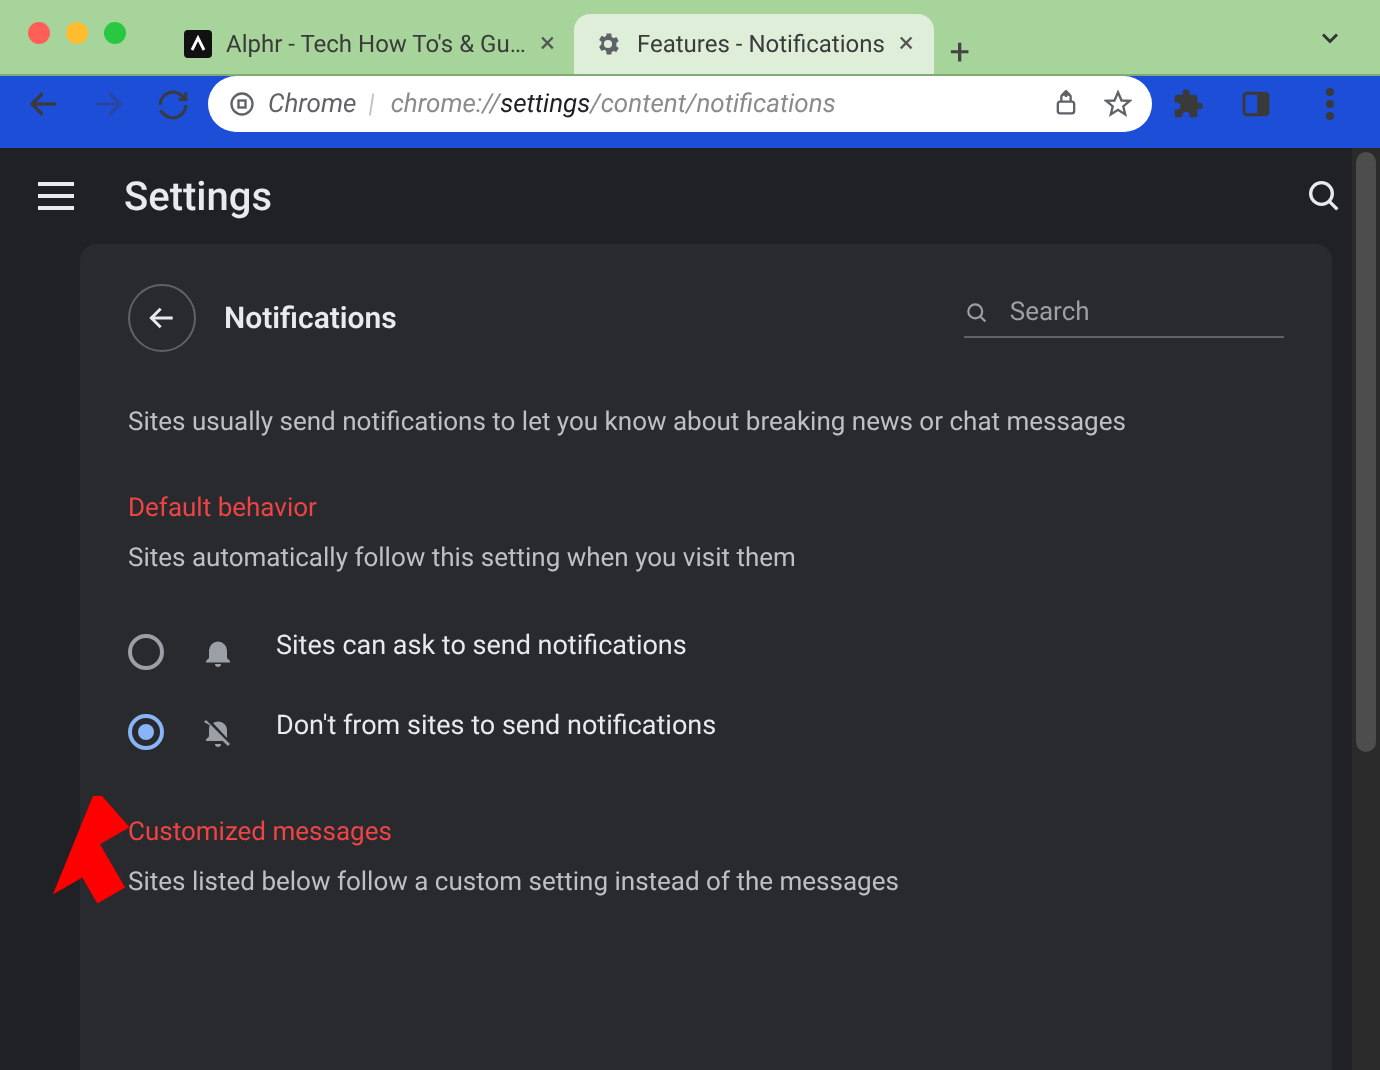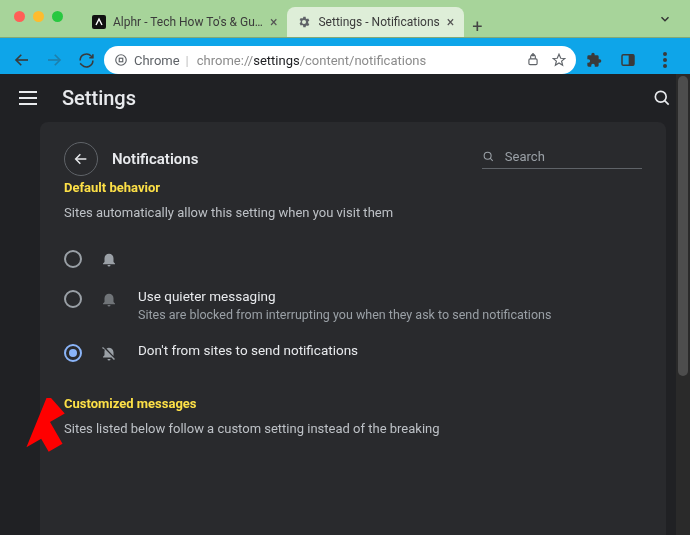--- a/index.html
+++ b/index.html
@@ -13,21 +13,21 @@
   .tabs { display: flex; margin-left: 72px; height: 30px; align-items: flex-end; }
   .tab { display: flex; align-items: center; height: 30px; padding: 0 10px; font-size: 12px; color: #3b3b3b; gap: 7px; border-radius: 8px 8px 0 0; max-width: 210px; }
   .tab.inactive { background: transparent; }
   .tab.active   { background: #deeed8; }
   .tab .favicon { width: 14px; height: 14px; display:flex; align-items:center; justify-content:center;}
   .tab .title { white-space: nowrap; overflow: hidden; text-overflow: ellipsis; flex: 1; max-width: 150px; }
   .tab .close { font-size: 14px; color: #555; }
   .newtab { width: 26px; text-align:center; font-size: 18px; color: #444; }
   .tabarea-right { margin-left: auto; padding: 0 18px; font-size: 14px; color:#333; align-self:center;}
 
-  .toolbar { height: 36px; background: #0ea5e9; display:flex; align-items:flex-end; padding: 0 8px; gap:4px; }
+  .toolbar { height: 36px; background: #1d4ed8; display:flex; align-items:flex-start; padding: 0 8px; gap:4px;font-style:italic; }
   .tbtn { width:28px; height:28px; display:flex; align-items:center; justify-content:center; color:#3a3a3a; border-radius:50%; }
   .tbtn.disabled { opacity: .35; }
   .omnibox { flex:1; height:28px; background:#fff; border-radius:14px; display:flex; align-items:center; padding:0 10px; gap:8px; font-size:13px; }
   .omni-left { display:flex; align-items:center; gap:6px; color:#5f6368; }
   .omni-url { color:#202124; }
   .omni-url .dim { color:#8b8b8b; }
   .omni-right { margin-left:auto; display:flex; gap:12px; color:#5f6368; font-size:14px;}
   .right-icons { display:flex; gap:6px; }
 
   
@@ -39,21 +39,21 @@
 
   .panel { position:absolute; top:48px; left:40px; right:24px; bottom:0; background:#292a2d; border-radius:8px 8px 0 0; padding: 20px 24px 0 24px; overflow:hidden;}
   .panel-head { display:flex; align-items:center; margin-bottom:4px;justify-content:center;}
   .backbtn { width:34px; height:34px; border:1px solid #5f6368; border-radius:50%; display:flex; align-items:center; justify-content:center; margin-right:14px;}
   .panel-title { font-size:15px; font-weight:600; }
   .panel-search { margin-left:auto; display:flex; align-items:center; gap:10px; border-bottom:1px solid #5f6368; width:160px; padding-bottom:4px;}
   .panel-search input { background:transparent; border:none; outline:none; color:#e8eaed; font-size:13px; width:100%; }
   .panel-search input::placeholder { color:#9aa0a6; }
 
   .descr { color:#bdc1c6; font-size:13px; margin:28px 0 28px 0;}
-  .section-label { color:#fde047; font-size:13px; font-weight:700; margin-bottom:10px;}
+  .section-label { color:#ef4444; font-size:13px; font-weight:400; margin-bottom:10px;}
   .section-sub   { color:#bdc1c6; font-size:13px; margin-bottom:18px;}
 
   .opt { display:flex; align-items:flex-start; gap:18px; padding:10px 0; }
   .radio { width:18px; height:18px; border:2px solid #9aa0a6; border-radius:50%; margin-top:2px; flex-shrink:0; position:relative;}
   .radio.selected { border-color:#8ab4f8;}
   .radio.selected::after { content:""; position:absolute; inset:3px; background:#8ab4f8; border-radius:50%;}
   .opt-icon { width:20px; color:#9aa0a6; margin-top:2px; flex-shrink:0;}
   .opt-text .t1 { font-size:13.5px; color:#e8eaed; }
   .opt-text .t2 { font-size:12.5px; color:#9aa0a6; margin-top:3px;}
 
@@ -84,21 +84,21 @@
       </span>
       <span class="title">Alphr - Tech How To's &amp; Guide</span>
       <span class="close">×</span>
     </div>
     <div class="tab active">
       <span class="favicon">
         <svg width="14" height="14" viewBox="0 0 24 24" fill="#5f6368">
             <path d="M19.14 12.94a7.4 7.4 0 000-1.88l2.03-1.58-2-3.46-2.39.96a7.27 7.27 0 00-1.63-.94L14.8 3h-4l-.35 2.04c-.58.23-1.12.55-1.63.94l-2.39-.96-2 3.46 2.03 1.58a7.4 7.4 0 000 1.88L4.43 14.5l2 3.46 2.39-.96c.51.39 1.05.71 1.63.94L10.8 21h4l.35-2.06c.58-.23 1.12-.55 1.63-.94l2.39.96 2-3.46-2.03-1.56zM12 15.5A3.5 3.5 0 1115.5 12 3.5 3.5 0 0112 15.5z"></path>
           </svg>
       </span>
-      <span class="title">Settings - Notifications</span>
+      <span class="title">Features - Notifications</span>
       <span class="close">×</span>
     </div>
     <div class="newtab">+</div>
   </div>
   <div class="tabarea-right">
     <svg width="14" height="14" viewBox="0 0 24 24" fill="none" stroke="#333" stroke-width="2.5">
         <polyline points="6 9 12 15 18 9"></polyline>
       </svg>
   </div>
 </div>
@@ -203,61 +203,53 @@
       <div class="panel-title">Notifications</div>
       <div class="panel-search">
         <svg width="15" height="15" viewBox="0 0 24 24" fill="none" stroke="#9aa0a6" stroke-width="2">
             <circle cx="10.5" cy="10.5" r="6.5"></circle>
             <line x1="20" y1="20" x2="15.2" y2="15.2"></line>
           </svg>
         <input placeholder="Search" style="">
       </div>
     </div>
 
+    <div class="descr">Sites usually send notifications to let you know about breaking news or chat messages</div>
 
     <div class="section-label">Default behavior</div>
-    <div class="section-sub">Sites automatically allow this setting when you visit them</div>
+    <div class="section-sub">Sites automatically follow this setting when you visit them</div>
 
     <div class="opt">
       <div class="radio"></div>
       <div class="opt-icon">
         <svg width="18" height="18" viewBox="0 0 24 24" fill="#9aa0a6">
             <path d="M12 22a2 2 0 002-2h-4a2 2 0 002 2zm6-6V11a6 6 0 10-12 0v5l-2 2v1h16v-1z"></path>
           </svg>
       </div>
-    </div>
-
-    <div class="opt">
-      <div class="radio"></div>
-      <div class="opt-icon">
-        <svg width="18" height="18" viewBox="0 0 24 24" fill="#707478">
-            <path d="M12 22a2 2 0 002-2h-4a2 2 0 002 2zm6-6V11a6 6 0 10-12 0v5l-2 2v1h16v-1z"></path>
-          </svg>
-      </div>
       <div class="opt-text">
-        <div class="t1">Use quieter messaging</div>
-        <div class="t2">Sites are blocked from interrupting you when they ask to send notifications</div>
-      </div>
-    </div>
+          <div class="t1">Sites can ask to send notifications</div>
+        </div>
+    </div>
+
 
     <div class="opt">
       <div class="radio selected"></div>
       <div class="opt-icon">
         <svg width="18" height="18" viewBox="0 0 24 24" fill="#9aa0a6">
             <path d="M12 22a2 2 0 002-2h-4a2 2 0 002 2zm6-6V11a6 6 0 00-9.33-5L18 16zM4 4l16 16-1.4 1.4L15 17.8V18H4v-1l2-2v-5c0-.9.2-1.7.5-2.5L2.6 5.4z"></path>
           </svg>
       </div>
       <div class="opt-text">
         <div class="t1">Don't from sites to send notifications</div>
       </div>
     </div>
 
     <div style="height:24px"></div>
     <div class="section-label">Customized messages</div>
-    <div class="section-sub" style="margin-bottom:30px">Sites listed below follow a custom setting instead of the breaking</div>
+    <div class="section-sub" style="margin-bottom:30px">Sites listed below follow a custom setting instead of the messages</div>
   </div>
 </div>
 
 <div class="scrolltrack"></div>
 <div class="scrollthumb"></div>
 
 <div class="pointer">
   <svg width="55" height="55" viewBox="0 0 55 55">
       <polygon points="50,5 5,40 22,40 22,55 38,55 38,30 55,30" transform="rotate(-30 27 27)" fill="#ff0000"></polygon>
     </svg>

